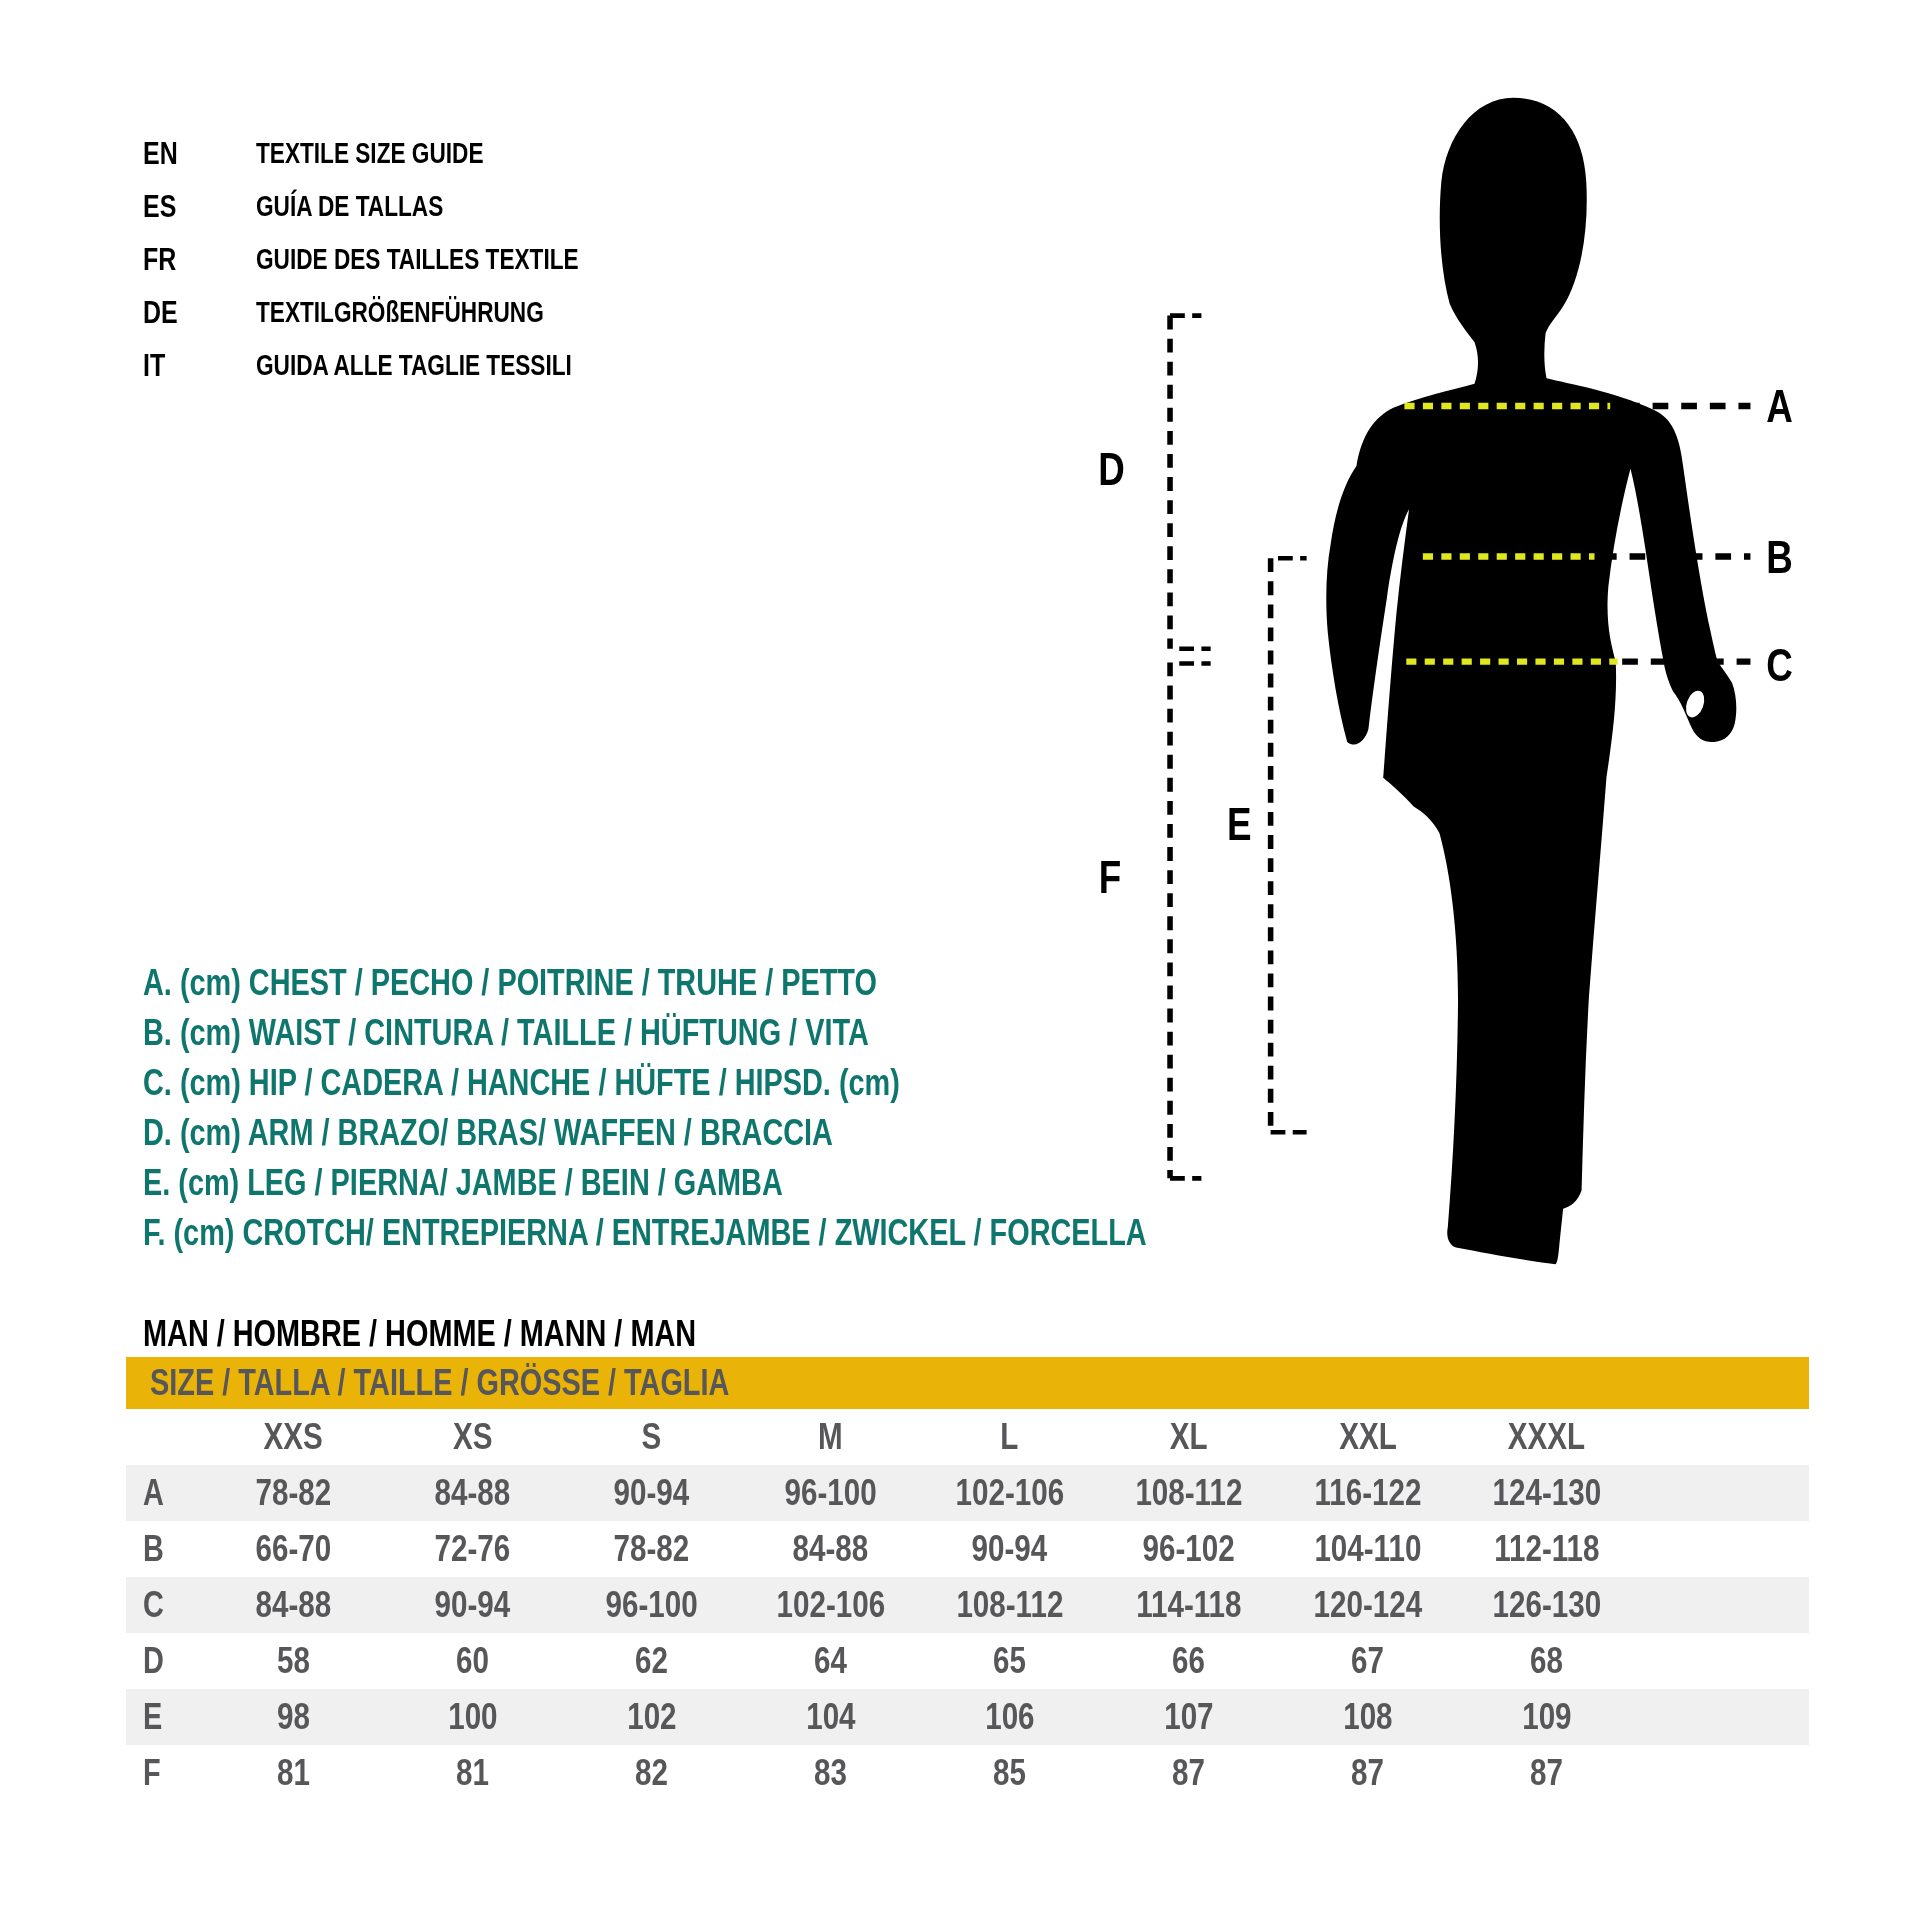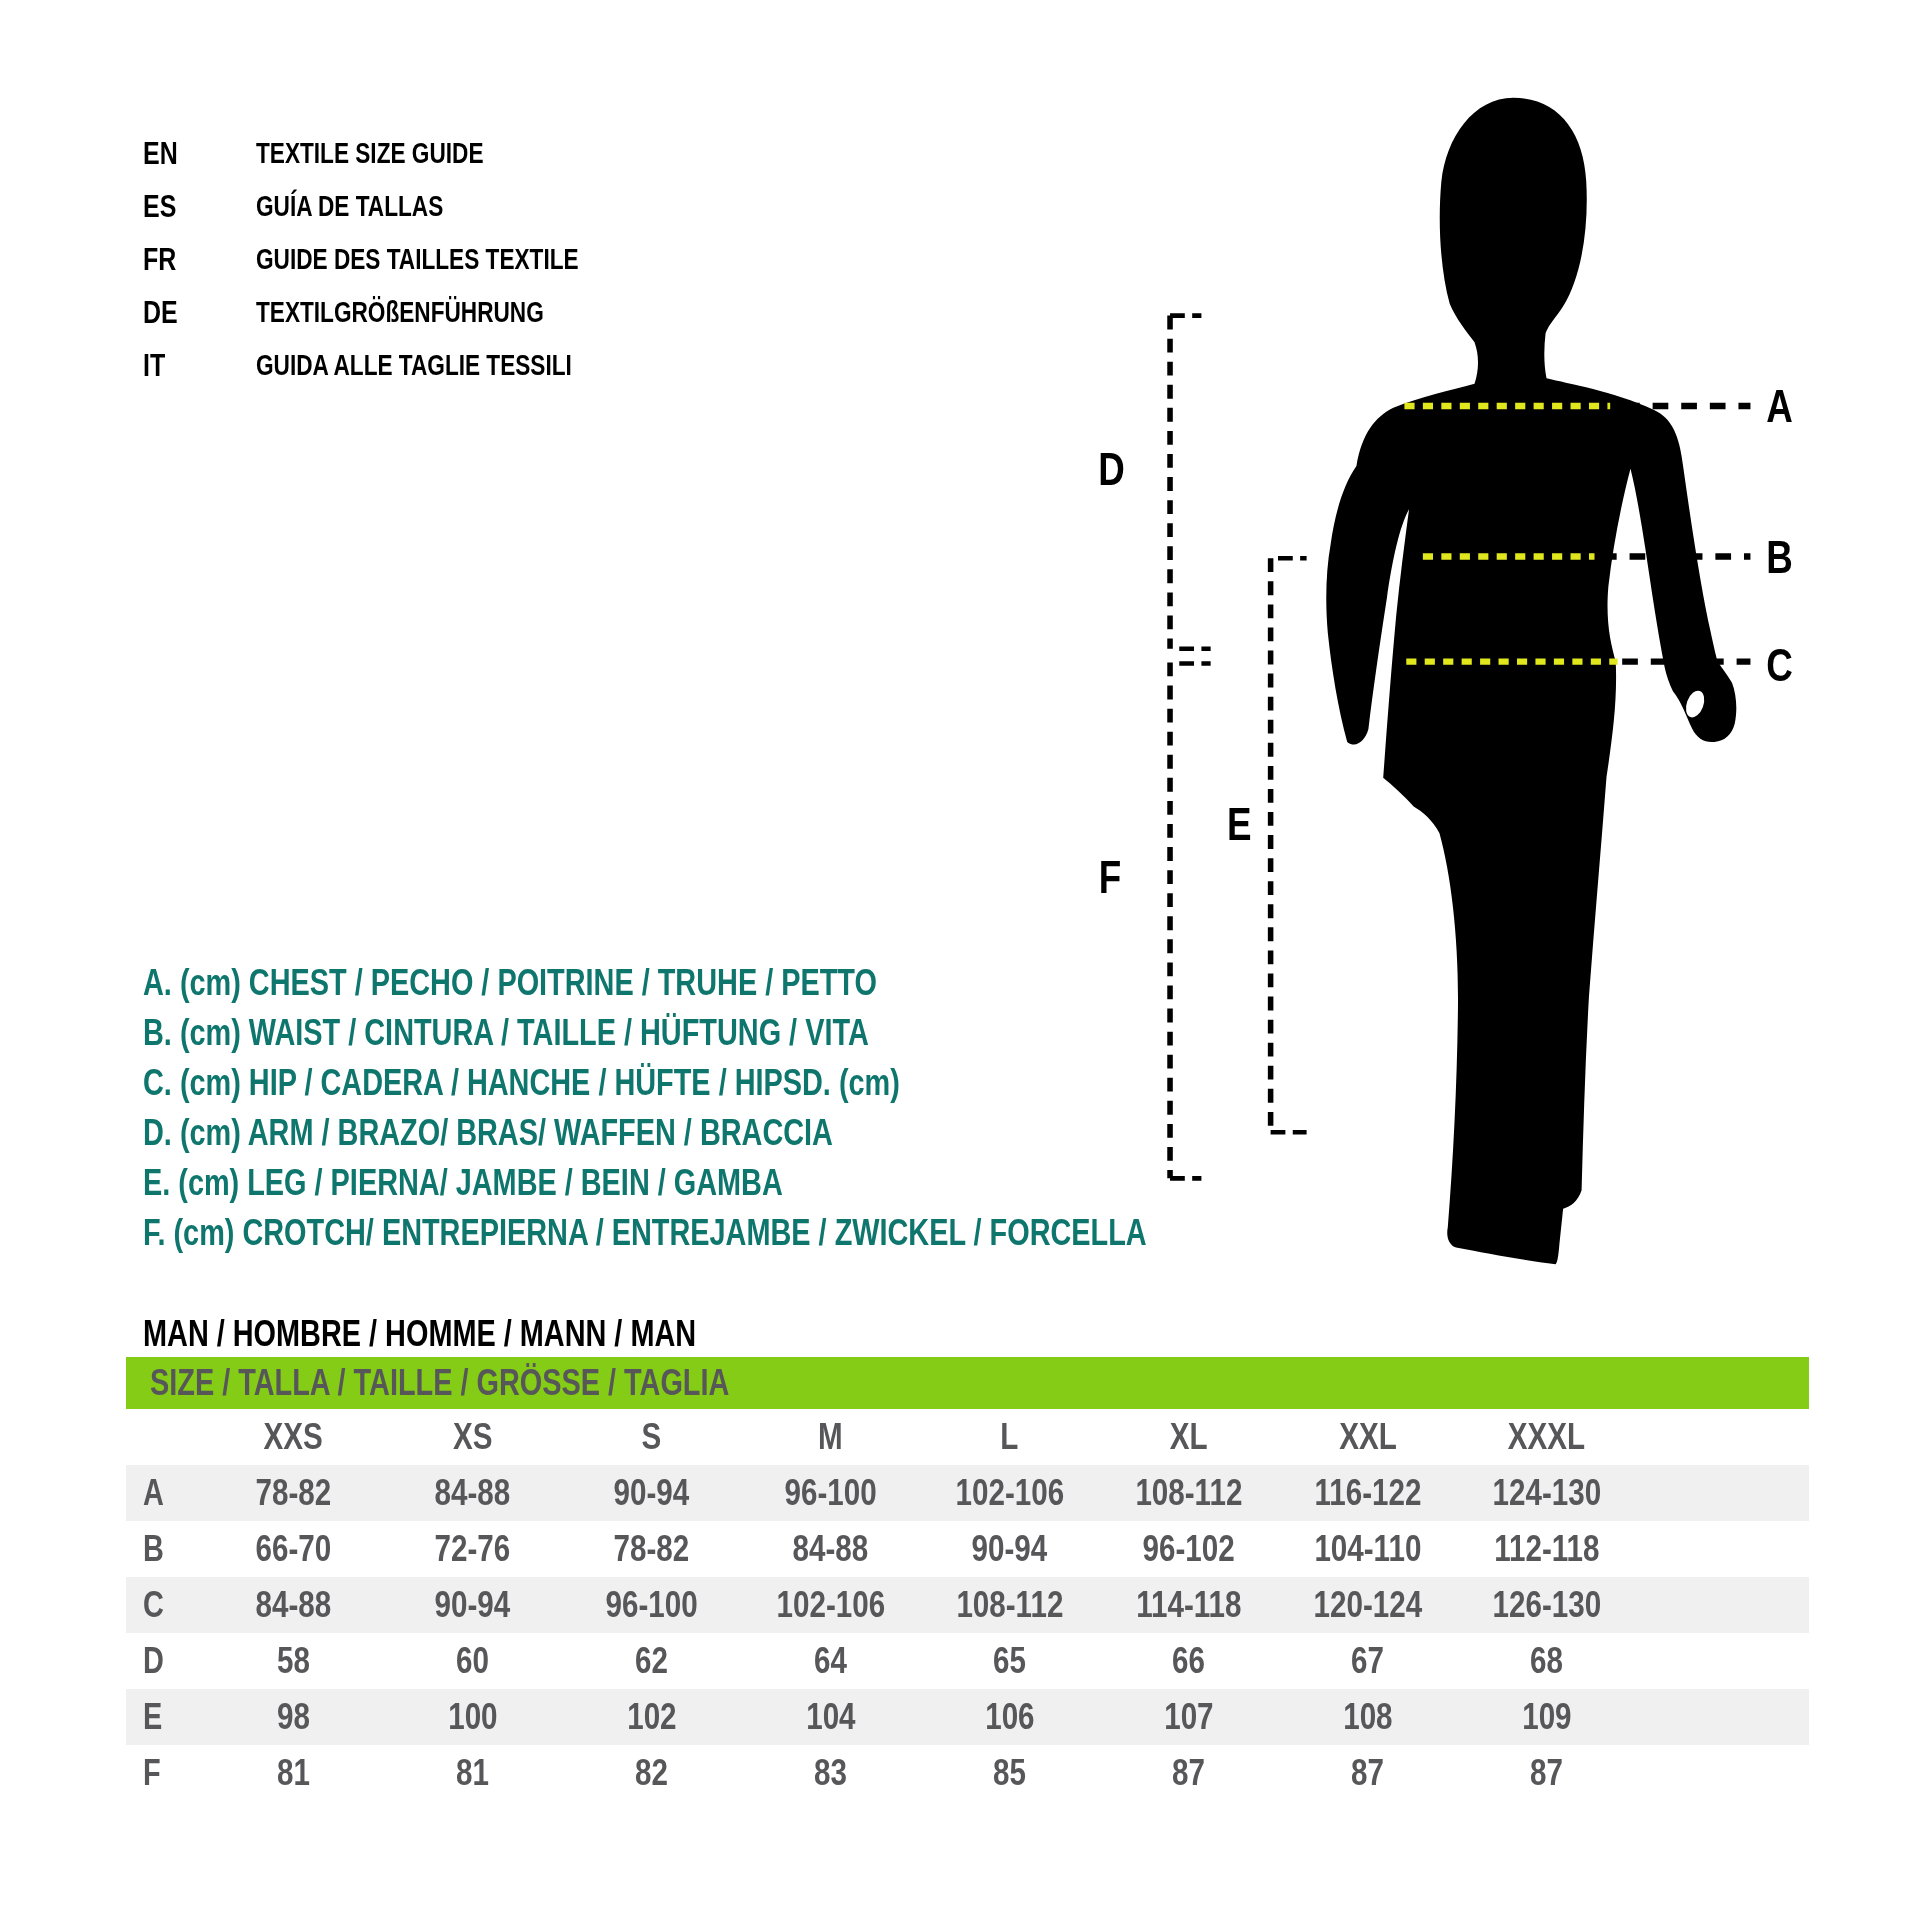--- a/index.html
+++ b/index.html
@@ -27,21 +27,21 @@
     font-size:37px;font-weight:700;color:#000;margin-top:16px;}
 
   
   #figure-svg{position:absolute;left:0;top:0;}
 
   
   .measure-label{position:absolute;transform:translateY(-50%);font-size:46px;font-weight:700;color:#000;line-height:1;}
 
   
   #size-table{position:absolute;left:126px;top:1357px;width:1683px;color:#57575a;}
-  #table-header-bar{height:52px;background:#84cc16;display:flex;align-items:center;
+  #table-header-bar{height:52px;background:#eab308;display:flex;align-items:center;
     padding-left:24px;box-sizing:border-box;font-size:37px;font-weight:700;}
   .t-row{height:56px;display:flex;align-items:center;font-size:37px;font-weight:700;}
   .t-row.stripe{background:#f0f0f0;}
   .t-label{width:78px;padding-left:16.6px;box-sizing:border-box;text-align:left;}
   .t-cell{width:179px;text-align:center;}
 </style>
 </head>
 <body>
 
 <div id="canvas">

